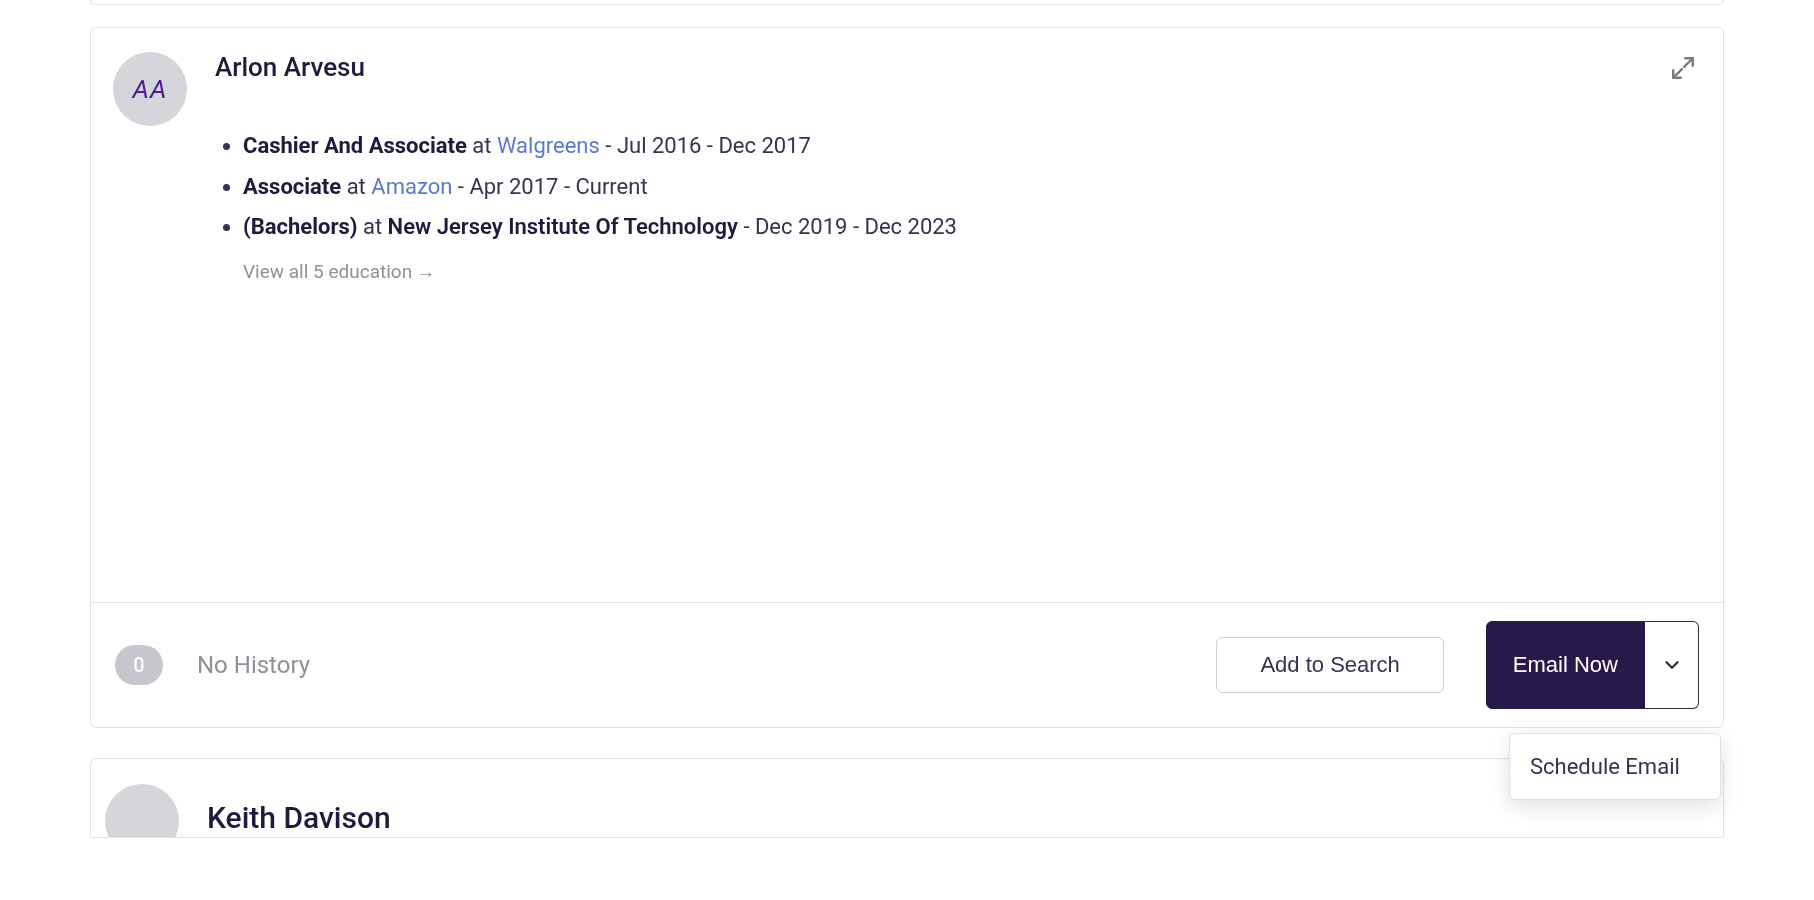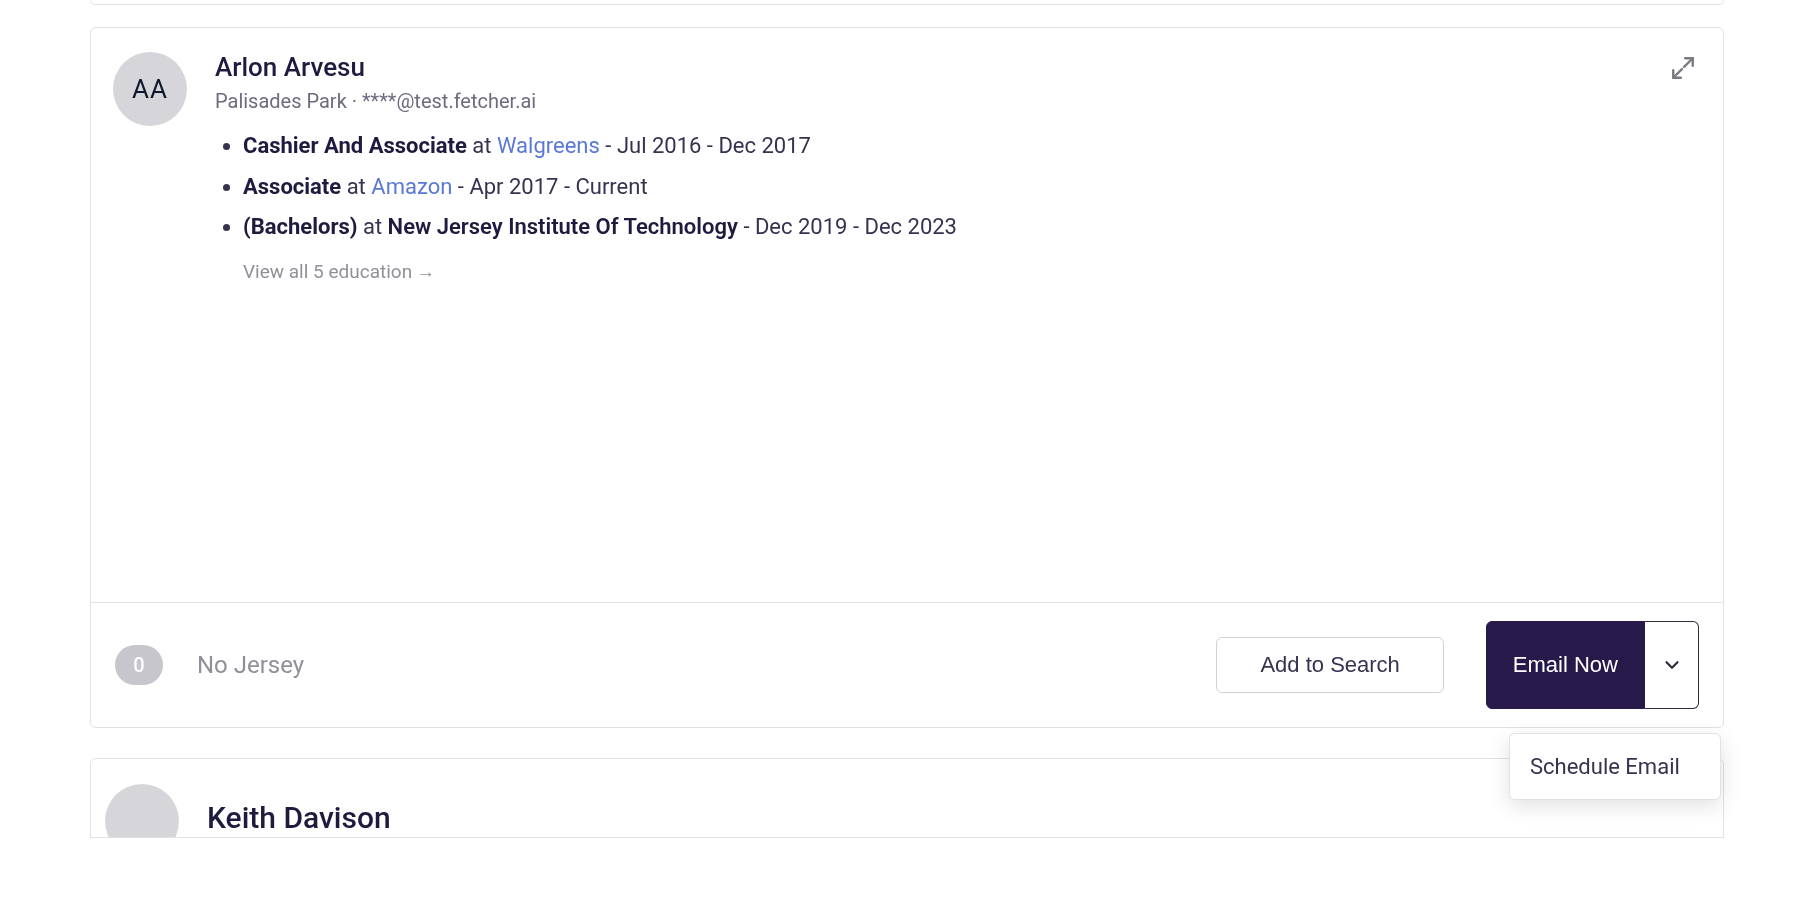--- a/index.html
+++ b/index.html
@@ -30,23 +30,24 @@
     position:relative;
     margin:0 90px 30px 90px;
     border:1px solid var(--card-border);
     border-radius:6px;
     background:#fff;
   }
   .card-body{padding:24px 28px 10px 22px;min-height:540px;position:relative;}
   .head-row{display:flex;align-items:flex-start;}
   .avatar{
     width:74px;height:74px;border-radius:50%;
-    background:#d6d6da;color:#0f172a;font-size:26px;font-weight:400;
+    background:#d6d6da;color:#4c1d95;font-size:26px;font-weight:400;
     display:flex;align-items:center;justify-content:center;letter-spacing:1px;
     flex:0 0 74px;
+    font-style:italic;
   }
   .namecol{margin-left:28px;}
   .name{font-size:26px;font-weight:500;color:var(--text-dark);line-height:1.2;}
   .subline{font-size:20px;color:var(--text-muted);margin-top:6px;}
   .expand-btn{
     position:absolute;top:22px;right:22px;
     width:36px;height:36px;display:flex;align-items:center;justify-content:center;
     color:#7a7a80;cursor:pointer;background:none;border:none;padding:0;
   }
 
@@ -135,25 +136,20 @@
           <polyline points="10 21 3 21 3 14"></polyline>
           <line x1="21" y1="3" x2="13" y2="11"></line>
           <line x1="3" y1="21" x2="11" y2="13"></line>
         </svg>
       </button>
 
       <div class="head-row">
         <div class="avatar">AA</div>
         <div class="namecol">
           <div class="name">Arlon Arvesu</div>
-          <div class="subline">
-            <span>Palisades Park</span>
-            <span> · </span>
-            <span>****@test.fetcher.ai</span>
-          </div>
         </div>
       </div>
 
       <ul class="edulist">
         <li>
           <span class="role">Cashier And Associate</span>
           <span class="at"> <span>at</span> </span>
           <span class="org-link">Walgreens</span>
           <span class="dates"> - <span>Jul 2016 - Dec 2017</span></span>
         </li>
@@ -170,21 +166,21 @@
           <span class="dates"> - <span>Dec 2019 - Dec 2023</span></span>
         </li>
       </ul>
       <a class="view-all">
         <span>View all 5 education</span><span class="arrow">→</span>
       </a>
     </div>
 
     <div class="card-footer footer-rel">
       <div class="badge">0</div>
-      <div class="history-label">No Jersey</div>
+      <div class="history-label">No History</div>
       <div class="footer-spacer"></div>
       <button class="btn btn-outline">Add to Search</button>
       <div class="split">
         <button class="btn btn-primary">Email Now</button>
         <button class="btn btn-caret" aria-label="More email options">
           <svg width="22" height="22" viewBox="0 0 24 24" fill="none" stroke="currentColor" stroke-width="2.4" stroke-linecap="round" stroke-linejoin="round">
               <polyline points="6 9 12 15 18 9"></polyline>
             </svg>
         </button>
       </div>

